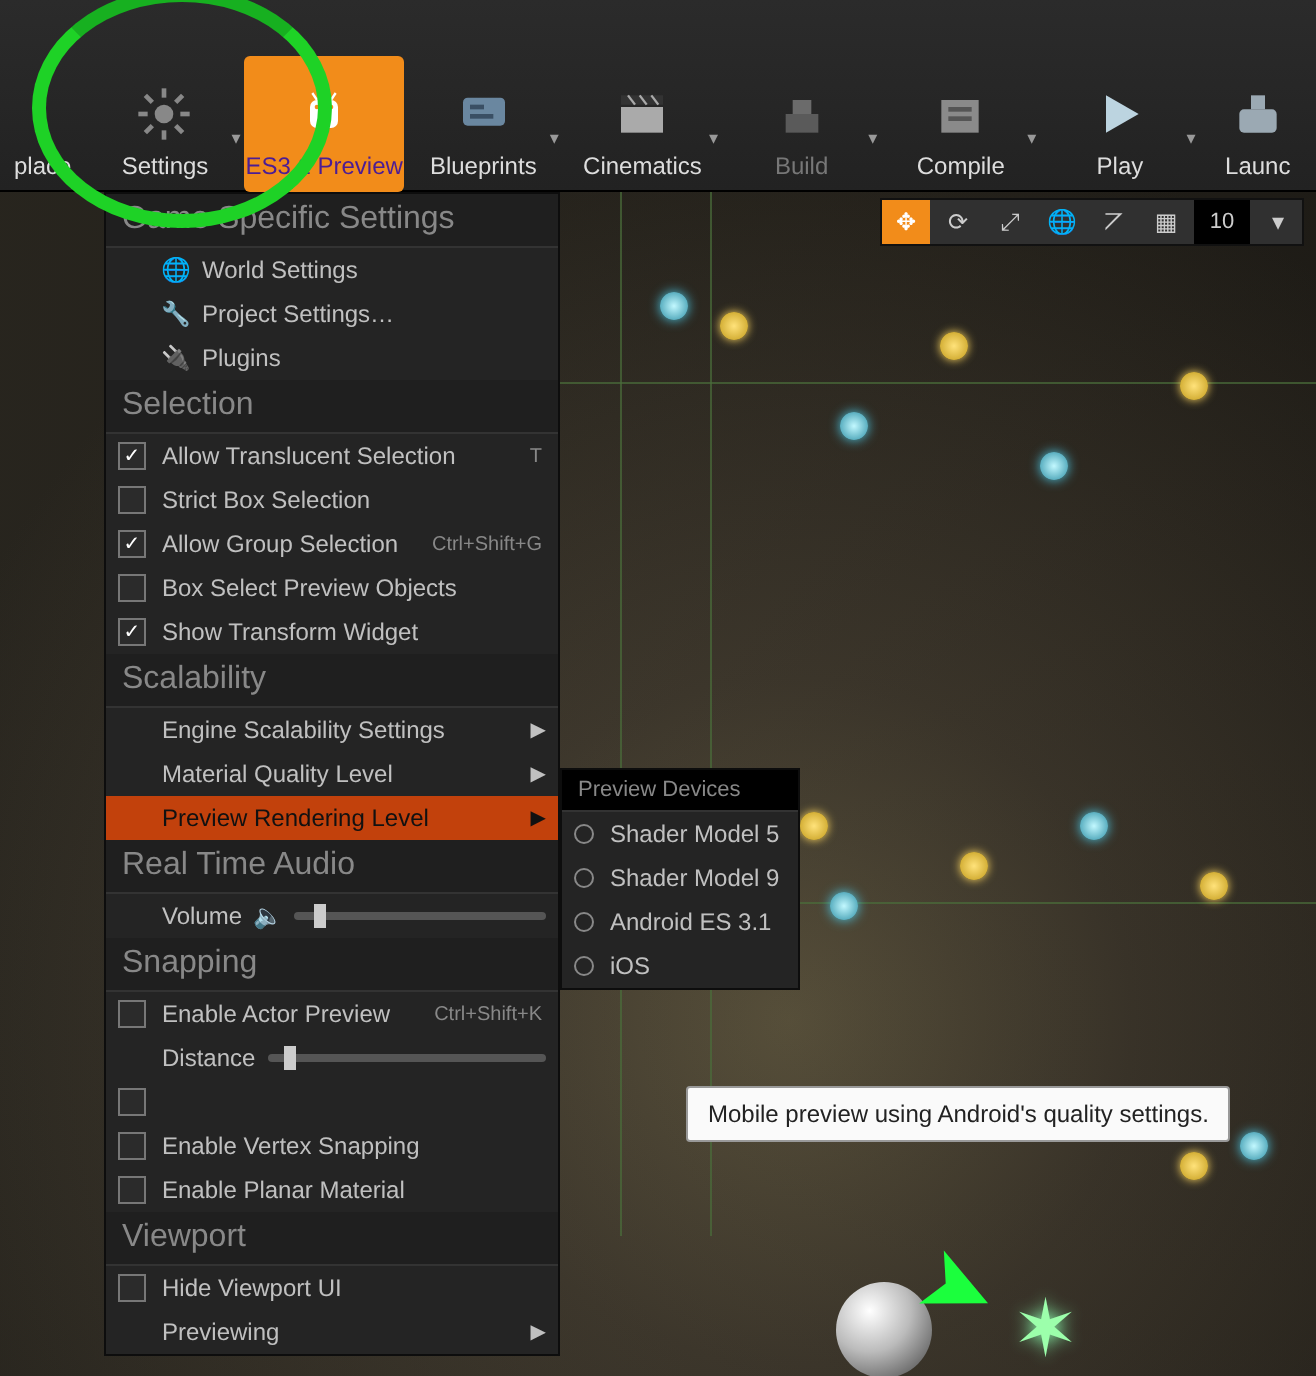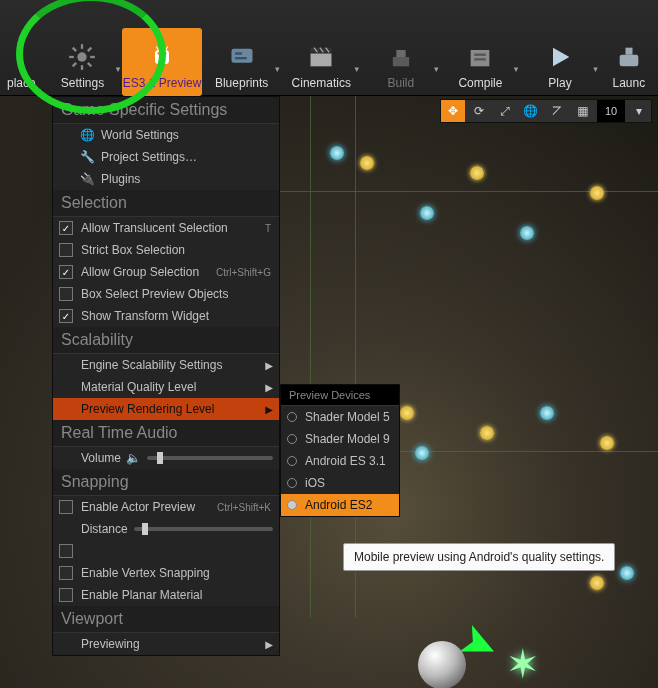--- a/index.html
+++ b/index.html
@@ -350,20 +350,24 @@
   <div class="row">
     <span class="cb"></span>
     <span>Enable Vertex Snapping</span>
   </div>
   <div class="row">
     <span class="cb"></span>
     <span>Enable Planar Material</span>
   </div>
 
   <div class="hdr">Viewport</div>
+  <div class="row">
+    <span class="cb"></span>
+    <span>Hide Viewport UI</span>
+  </div>
   <div class="row">
     <span class="indent"></span>
     <span>Previewing</span>
     <span class="subarr">▶</span>
   </div>
 </div>
 
 <div class="submenu">
   <div class="hdr">Preview Devices</div>
   <div id="submenuRows">
@@ -376,20 +380,16 @@
         <span>Shader Model 9</span>
       </div>
       <div class="srow">
         <span class="dot"></span>
         <span>Android ES 3.1</span>
       </div>
       <div class="srow">
         <span class="dot"></span>
         <span>iOS</span>
       </div>
-      <div class="srow hl">
-        <span class="dot sel"></span>
-        <span>Android ES2</span>
-      </div>
     </div>
 </div>
 
 <div class="tooltip">Mobile preview using Android's quality settings.</div>
 
 </body></html>

